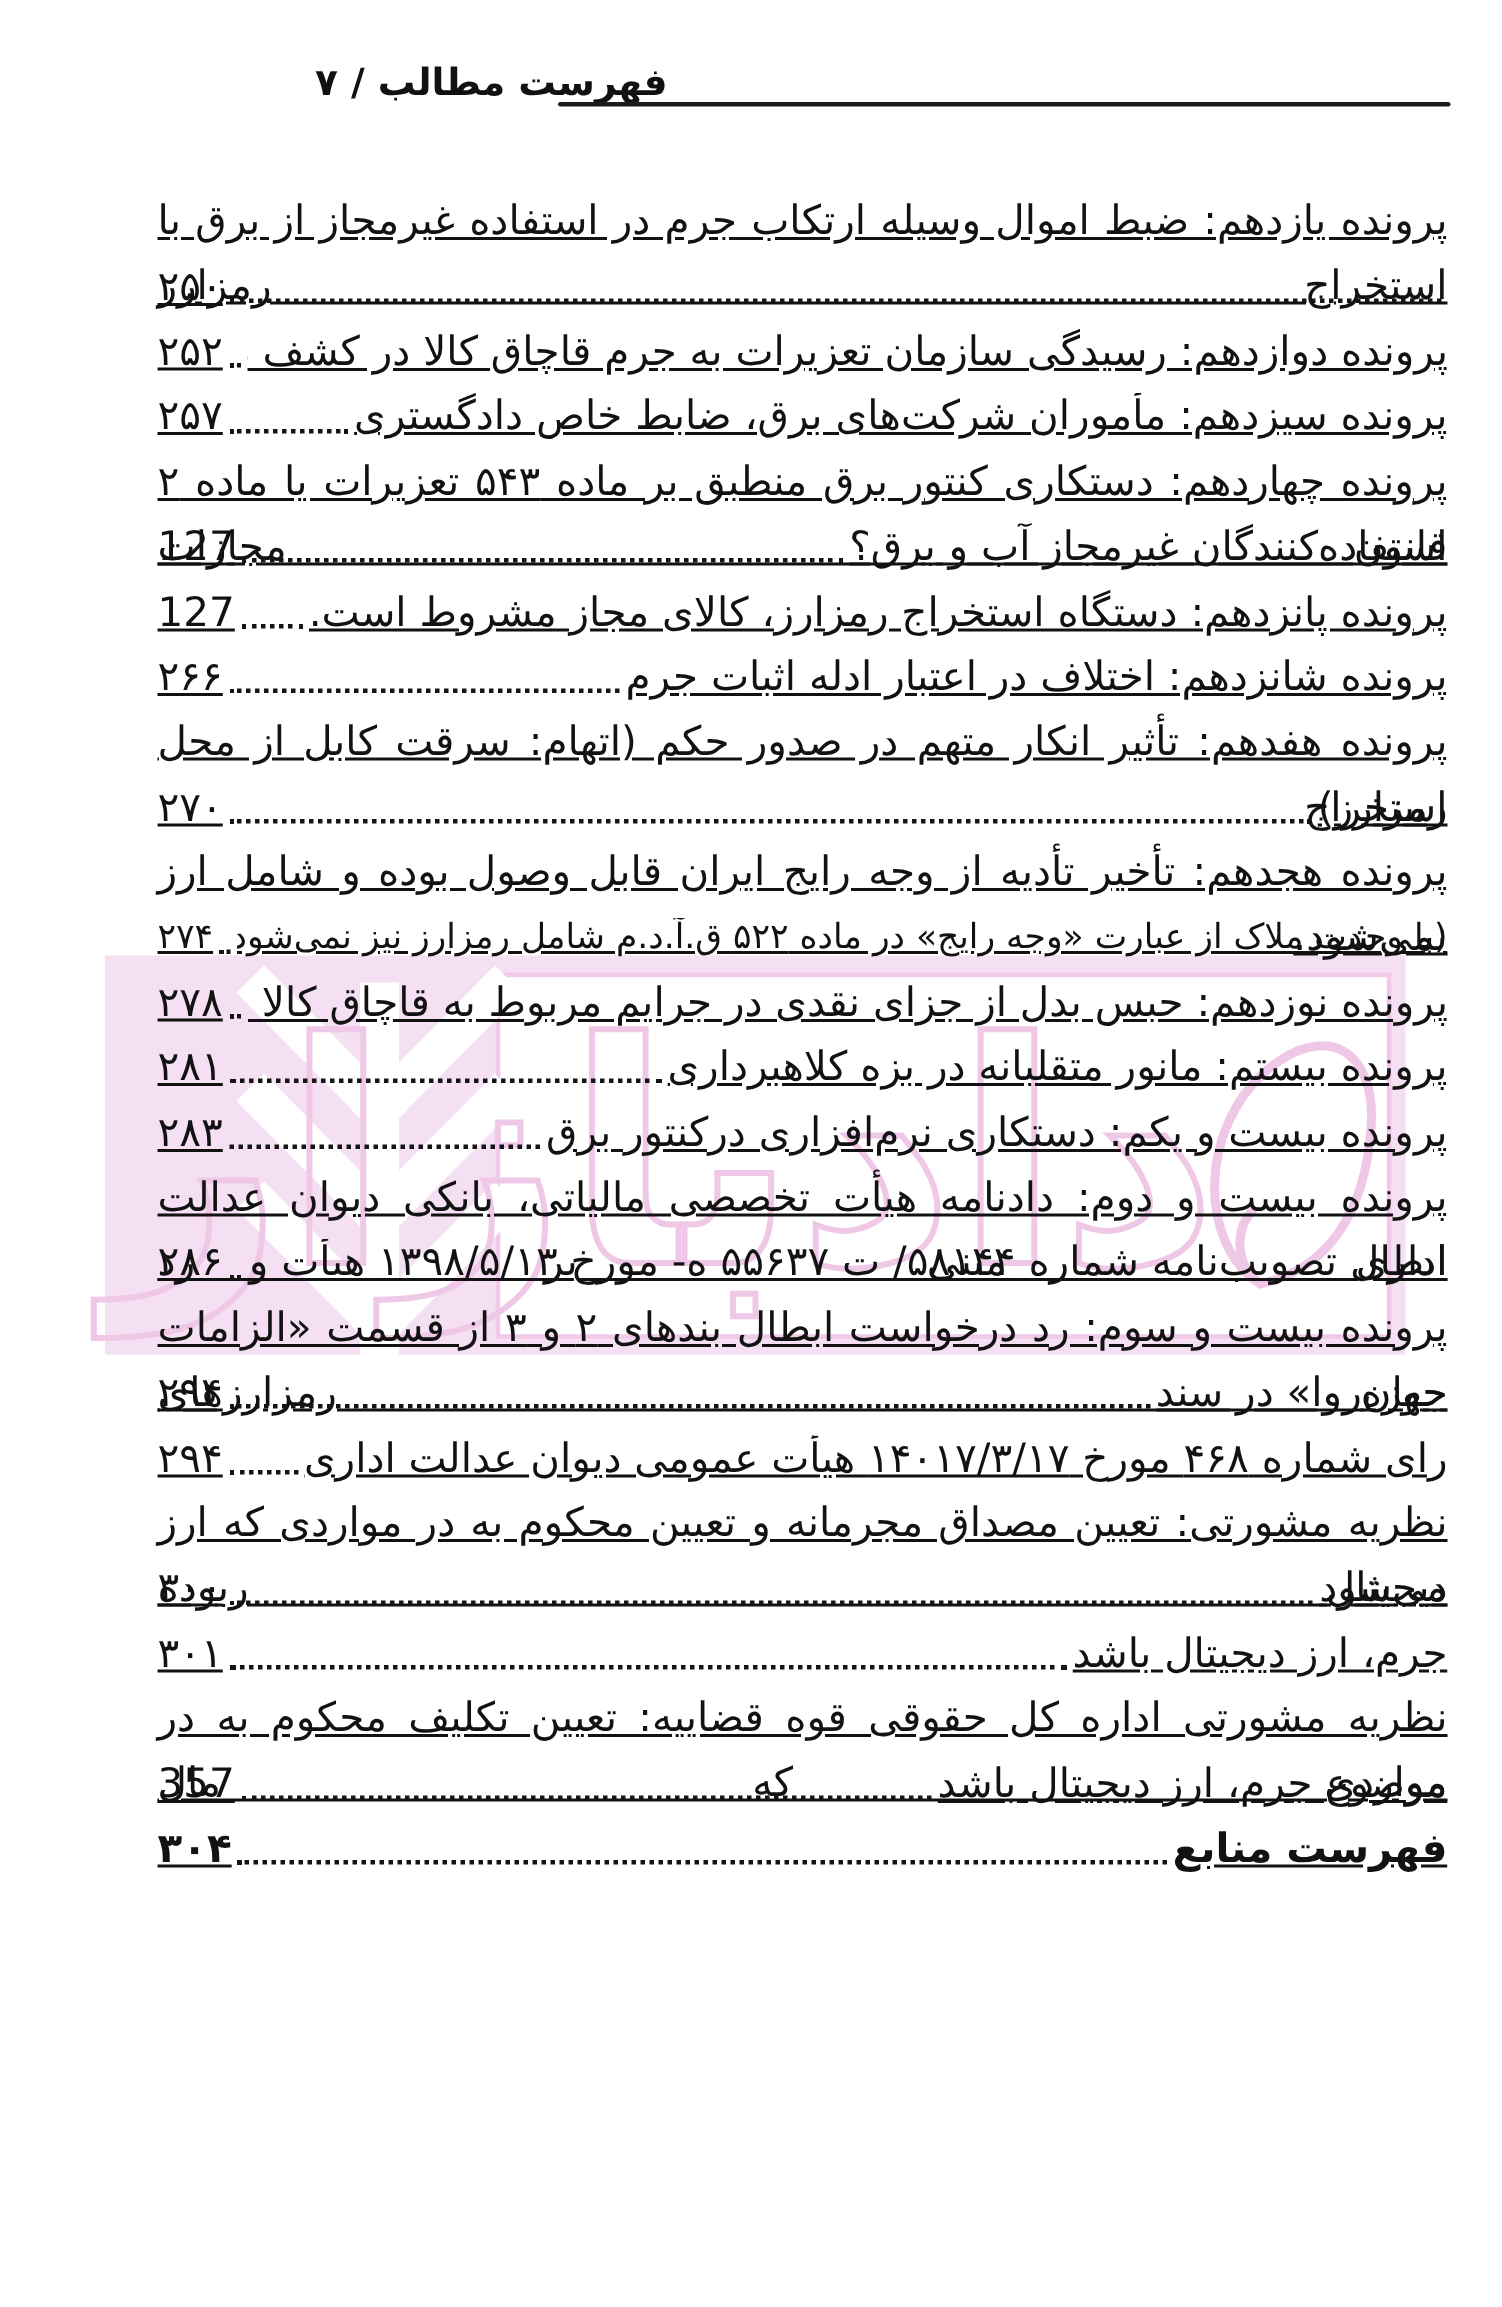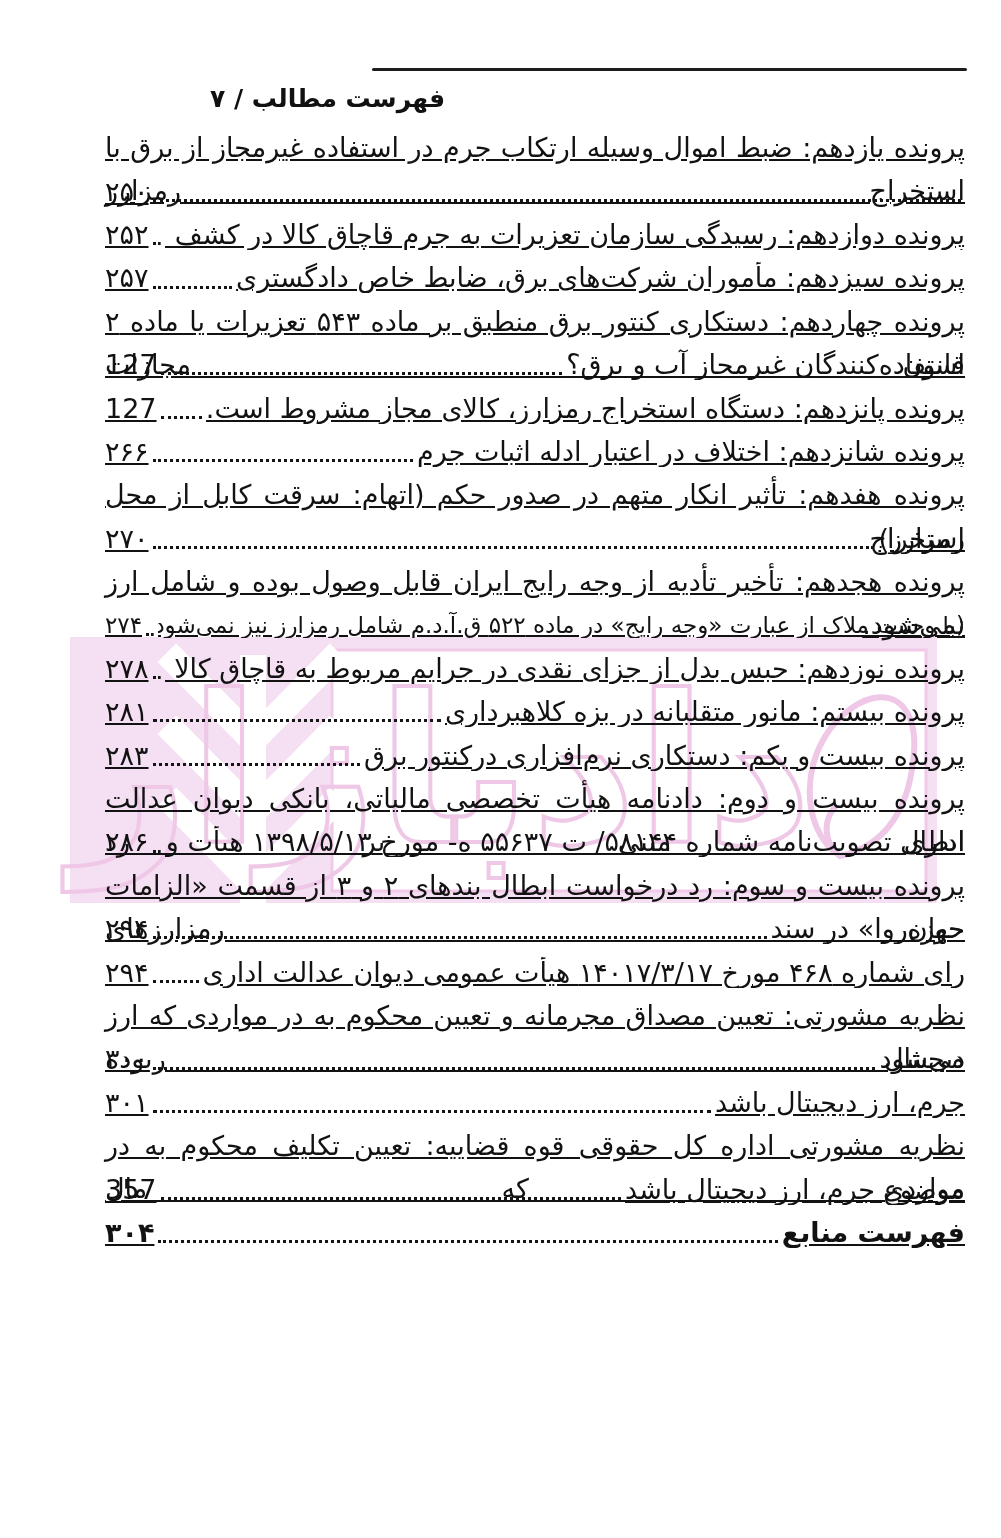--- a/index.html
+++ b/index.html
@@ -8,21 +8,21 @@
     width:1001px;height:1538px;
     background:#ffffff;
     overflow:hidden;
     font-family:"DejaVu Sans", sans-serif;
     direction:rtl;
   }
   
   .hdr-title{
     position:absolute;top:40px;left:210px;
     font-size:25px;font-weight:bold;color:#111;
-    direction:rtl;white-space:nowrap;margin-top:44px;
+    direction:rtl;white-space:nowrap;
   }
   .hdr-rule{
     position:absolute;top:68px;left:372px;right:34px;
     height:3px;background:#1c1c1c;border-radius:2px;
   }
   
   .wm{position:absolute;top:0;left:0;z-index:0;pointer-events:none;}
   
   .toc{
     position:absolute;top:126px;left:105px;width:860px;z-index:1;

